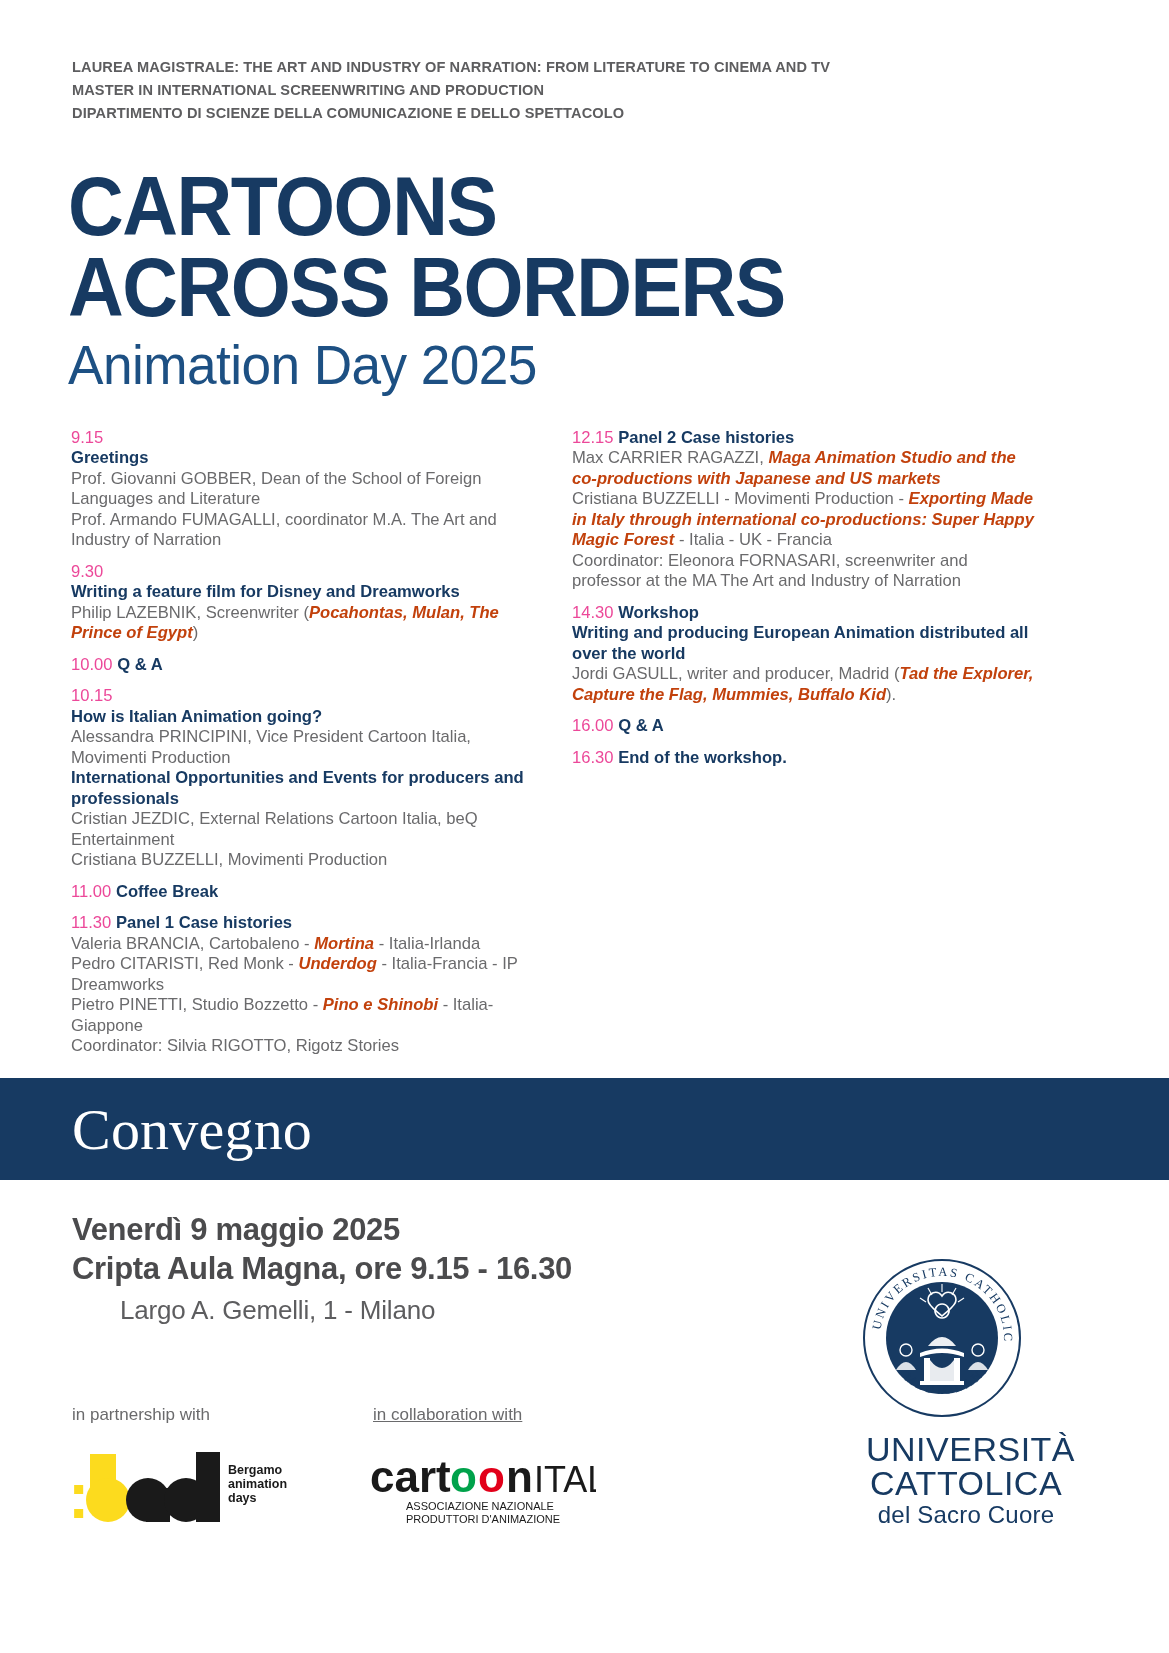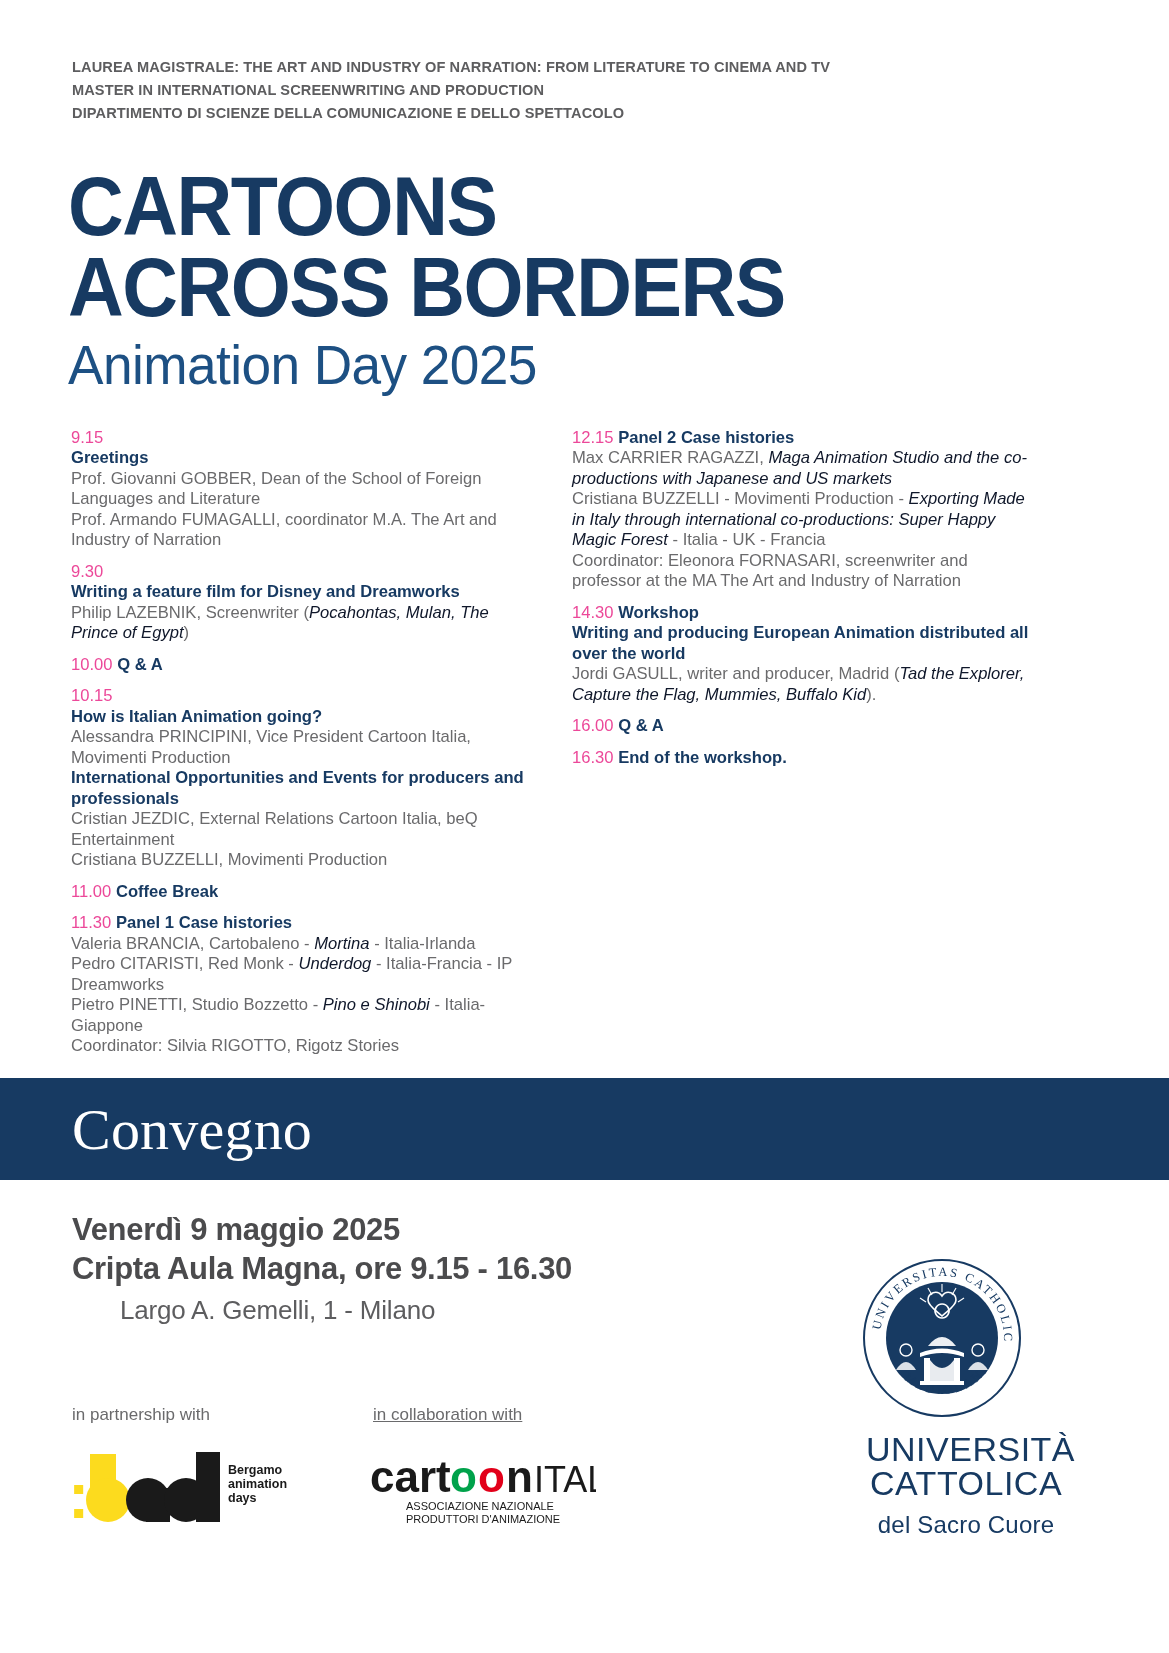--- a/index.html
+++ b/index.html
@@ -33,21 +33,21 @@
   }
 
   
   .prog{position:absolute;top:428px;font-size:16.6px;line-height:1.235;}
   .col-l{left:71px;width:465px;}
   .col-r{left:572px;width:465px;}
   .blk{margin-bottom:11px;}
   .tm{color:#ec4899;}
   .hd{color:#173a62;font-weight:bold;}
   .bd{color:#6a6a6c;}
-  .ti{color:#0f172a;font-weight:normal;font-style:italic;}
+  .ti{color:#c2410c;font-weight:bold;font-style:italic;}
   .row{color:#6a6a6c;}
 
   
   .band{
     position:absolute;left:0;top:1078px;width:1169px;height:102px;
     background:#173a62;
   }
   .convegno{
     position:absolute;left:72px;top:1096px;
     font-family:"Liberation Serif","DejaVu Serif",serif;
@@ -73,21 +73,21 @@
   .cit{position:absolute;left:370px;top:1452px;width:226px;height:80px;}
 
   
   .seal{position:absolute;left:862px;top:1258px;width:160px;height:160px;}
   .uni{
     position:absolute;left:866px;top:1432px;width:200px;
     text-align:center;color:#173a62;line-height:1.0;
   }
   .uni .u1{font-size:34px;letter-spacing:.5px;}
   .uni .u2{font-size:34px;letter-spacing:.5px;}
-  .uni .u3{font-size:24px;margin-top:13px;letter-spacing:.2px;}
+  .uni .u3{font-size:24px;margin-top:3px;letter-spacing:.2px;}
 </style>
 </head>
 <body>
 
 <div class="poster">
 
   <div class="dept">
     <div>LAUREA MAGISTRALE: THE ART AND INDUSTRY OF NARRATION: FROM LITERATURE TO CINEMA AND TV</div>
     <div>MASTER IN INTERNATIONAL SCREENWRITING AND PRODUCTION</div>
     <div>DIPARTIMENTO DI SCIENZE DELLA COMUNICAZIONE E DELLO SPETTACOLO</div>

